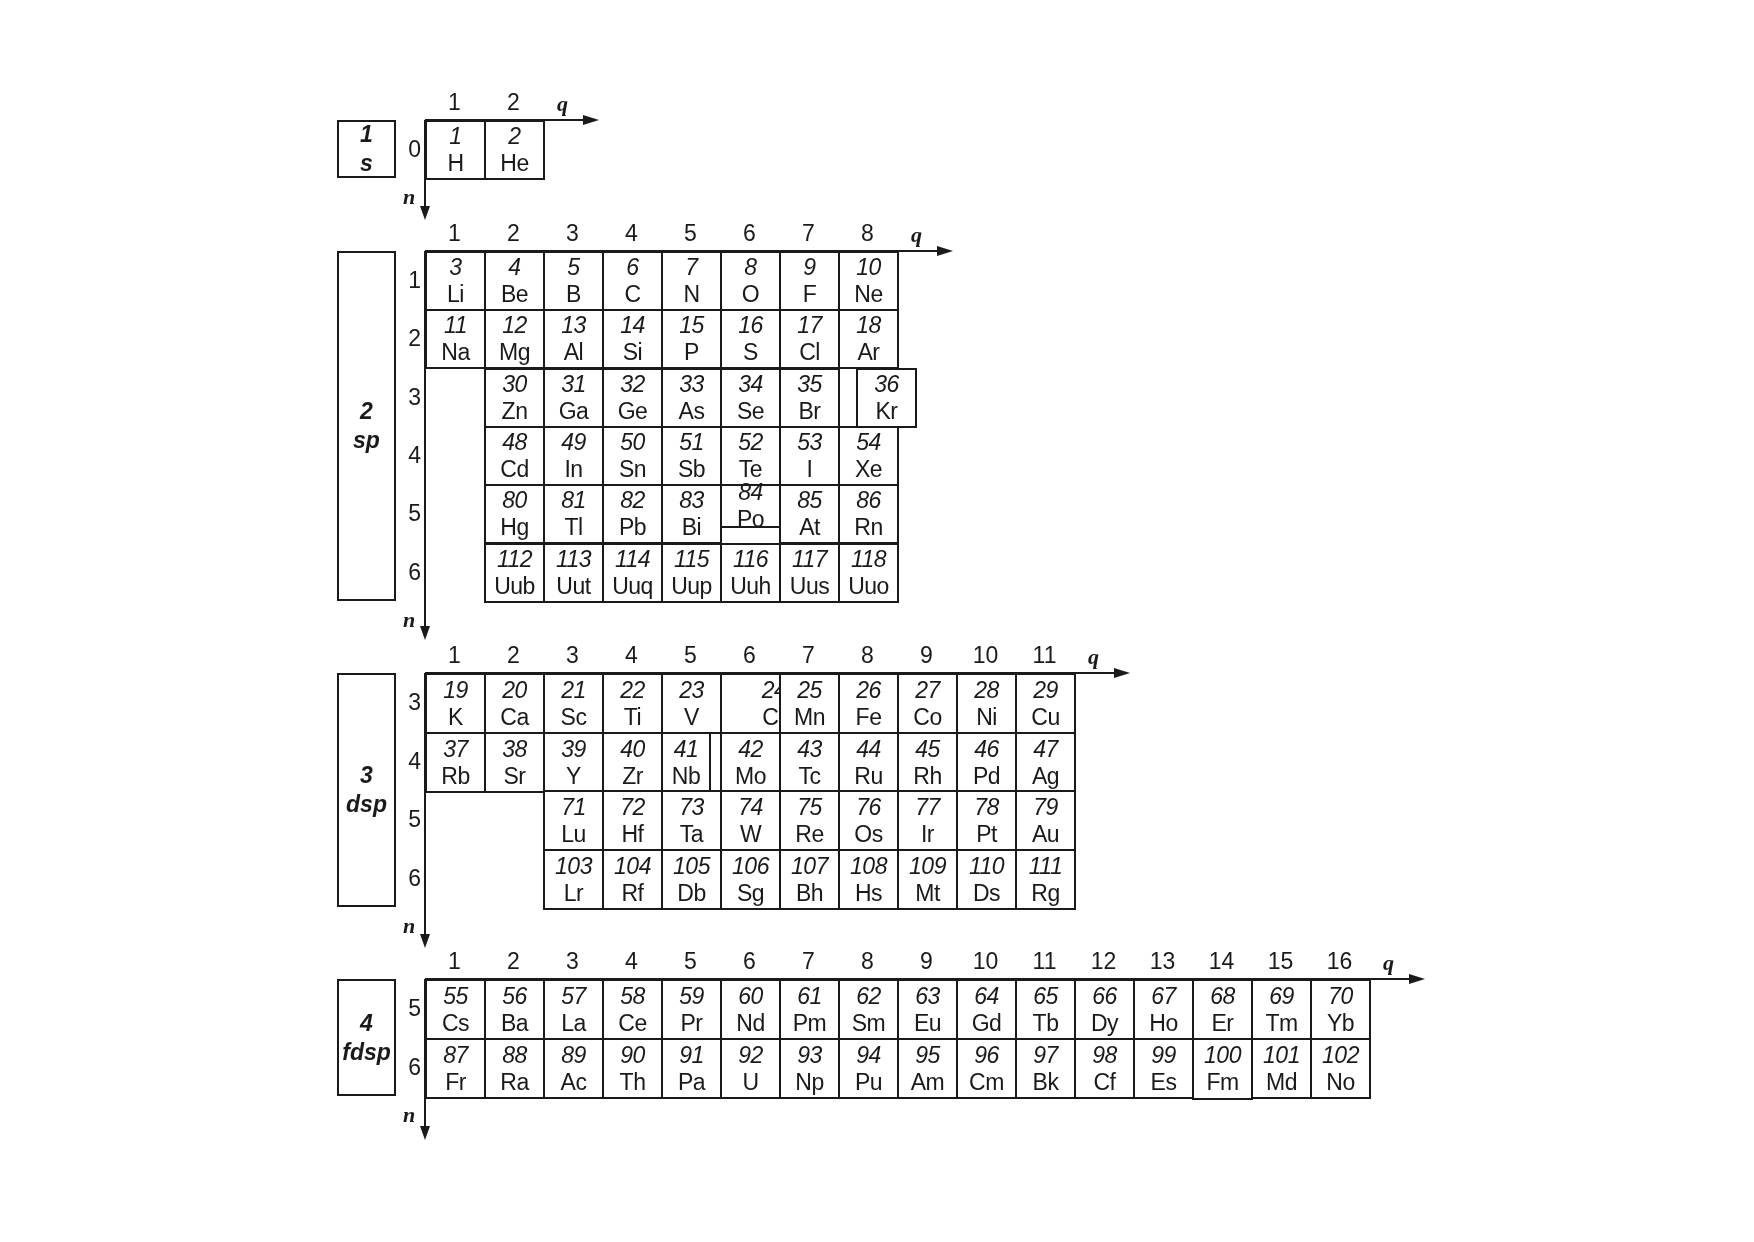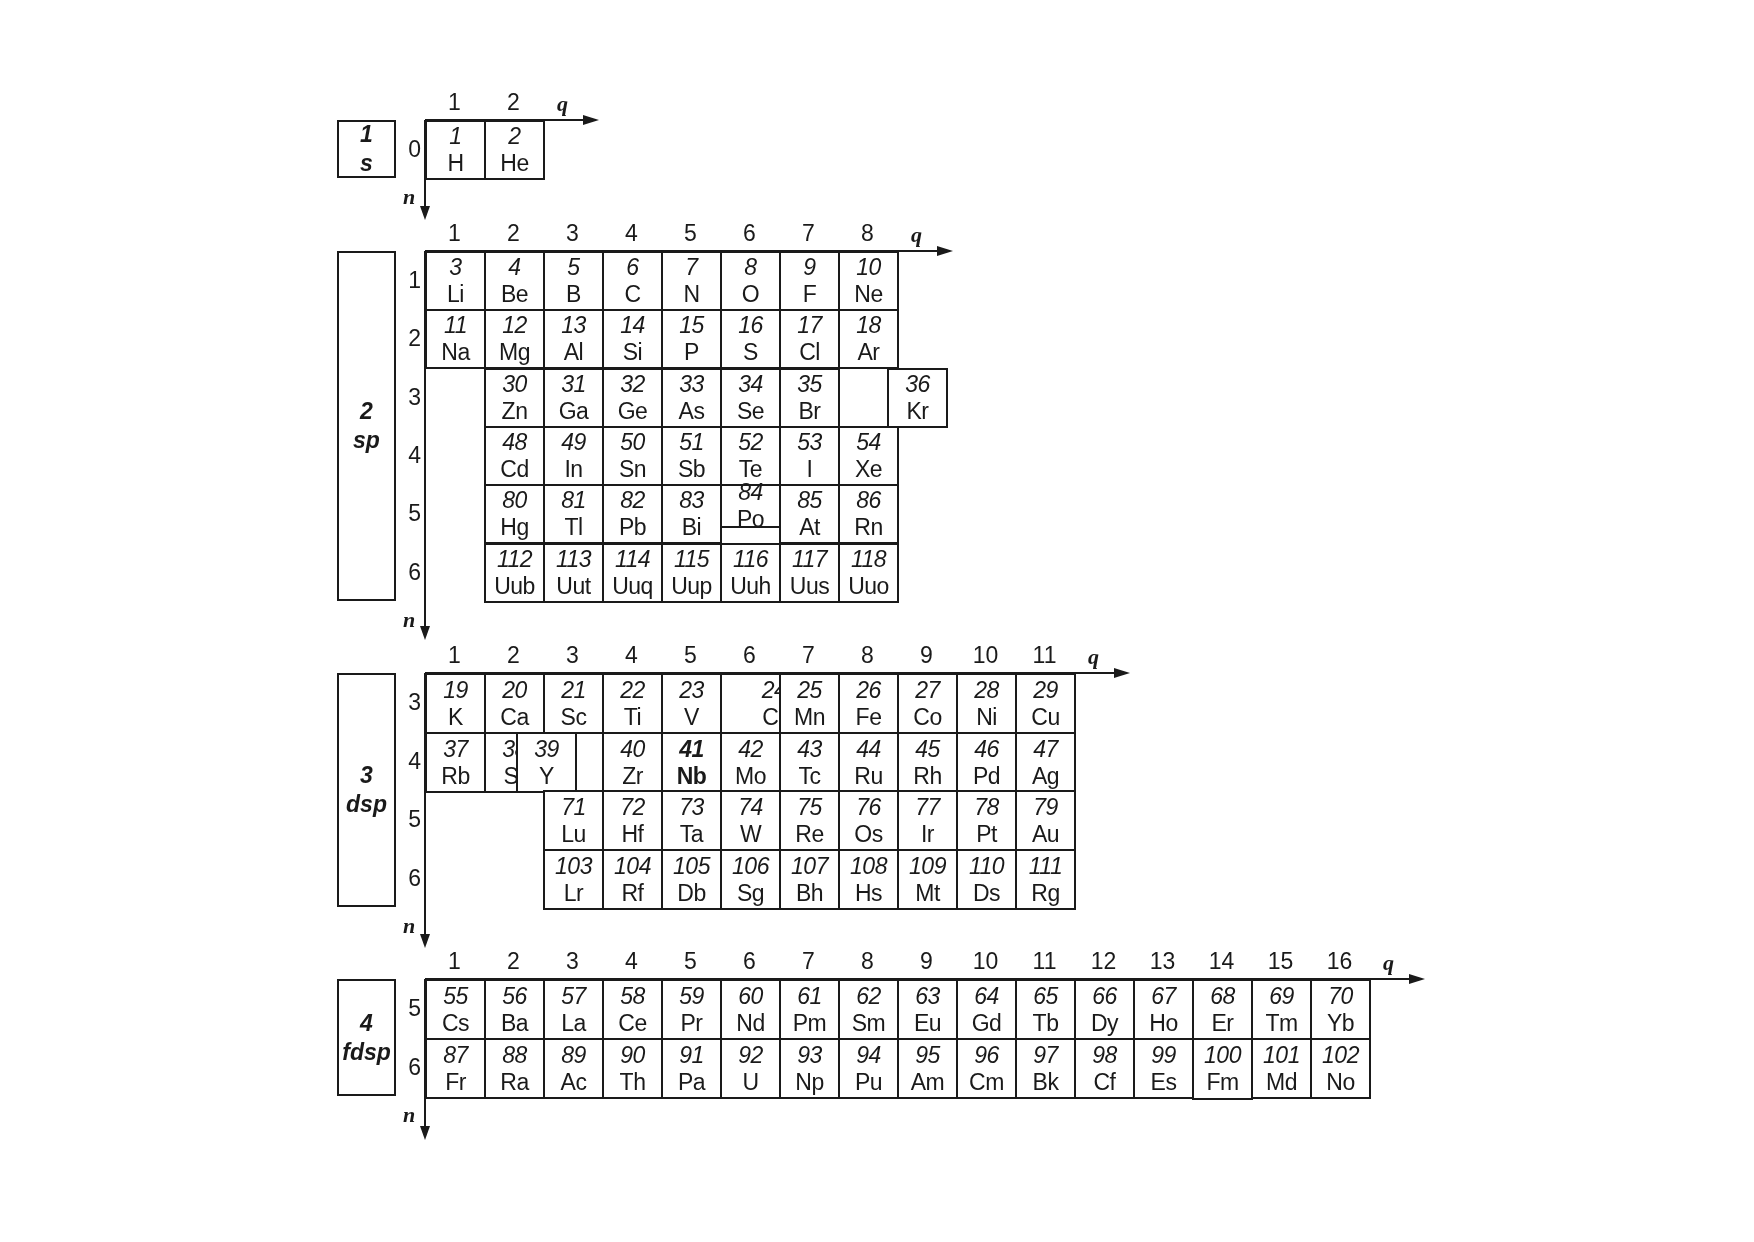--- a/index.html
+++ b/index.html
@@ -154,21 +154,21 @@
         <div class="sym">As</div>
       </div>
       <div class="cell" style="left: 720px; top: 368px; height: 60px; width: 61px;">
         <div class="z">34</div>
         <div class="sym">Se</div>
       </div>
       <div class="cell" style="left: 779px; top: 368px; height: 60px; width: 61px;">
         <div class="z">35</div>
         <div class="sym">Br</div>
       </div>
-      <div class="cell" style="left: 887px; top: 368px; height: 60px; width: 61px;">
+      <div class="cell" style="left: 856px; top: 368px; height: 60px; width: 61px;">
         <div class="z">36</div>
         <div class="sym">Kr</div>
       </div>
       <div class="row-num" style="left: 401px; top: 443.05px;">4</div>
       <div class="cell" style="left: 484px; top: 426px; height: 60px; width: 61px;">
         <div class="z">48</div>
         <div class="sym">Cd</div>
       </div>
       <div class="cell" style="left: 543px; top: 426px; height: 60px; width: 61px;">
         <div class="z">49</div>
@@ -322,29 +322,29 @@
       </div>
       <div class="row-num" style="left: 401px; top: 748.75px;">4</div>
       <div class="cell" style="left: 425px; top: 732px; height: 61px; width: 61px;">
         <div class="z">37</div>
         <div class="sym">Rb</div>
       </div>
       <div class="cell" style="left: 484px; top: 732px; height: 61px; width: 61px;">
         <div class="z">38</div>
         <div class="sym">Sr</div>
       </div>
-      <div class="cell" style="left: 516px; top: 732px; height: 61px; width: 61px;">
+      <div class="cell" style="left: 543px; top: 732px; height: 61px; width: 61px;">
         <div class="z">39</div>
         <div class="sym">Y</div>
       </div>
       <div class="cell" style="left: 602px; top: 732px; height: 61px; width: 61px;">
         <div class="z">40</div>
         <div class="sym">Zr</div>
       </div>
-      <div class="cell" style="left: 661px; top: 732px; height: 61px; width: 61px; font-weight: bold;">
+      <div class="cell" style="left: 661px; top: 732px; height: 61px; width: 50px;">
         <div class="z">41</div>
         <div class="sym">Nb</div>
       </div>
       <div class="cell" style="left: 720px; top: 732px; height: 61px; width: 61px;">
         <div class="z">42</div>
         <div class="sym">Mo</div>
       </div>
       <div class="cell" style="left: 779px; top: 732px; height: 61px; width: 61px;">
         <div class="z">43</div>
         <div class="sym">Tc</div>

